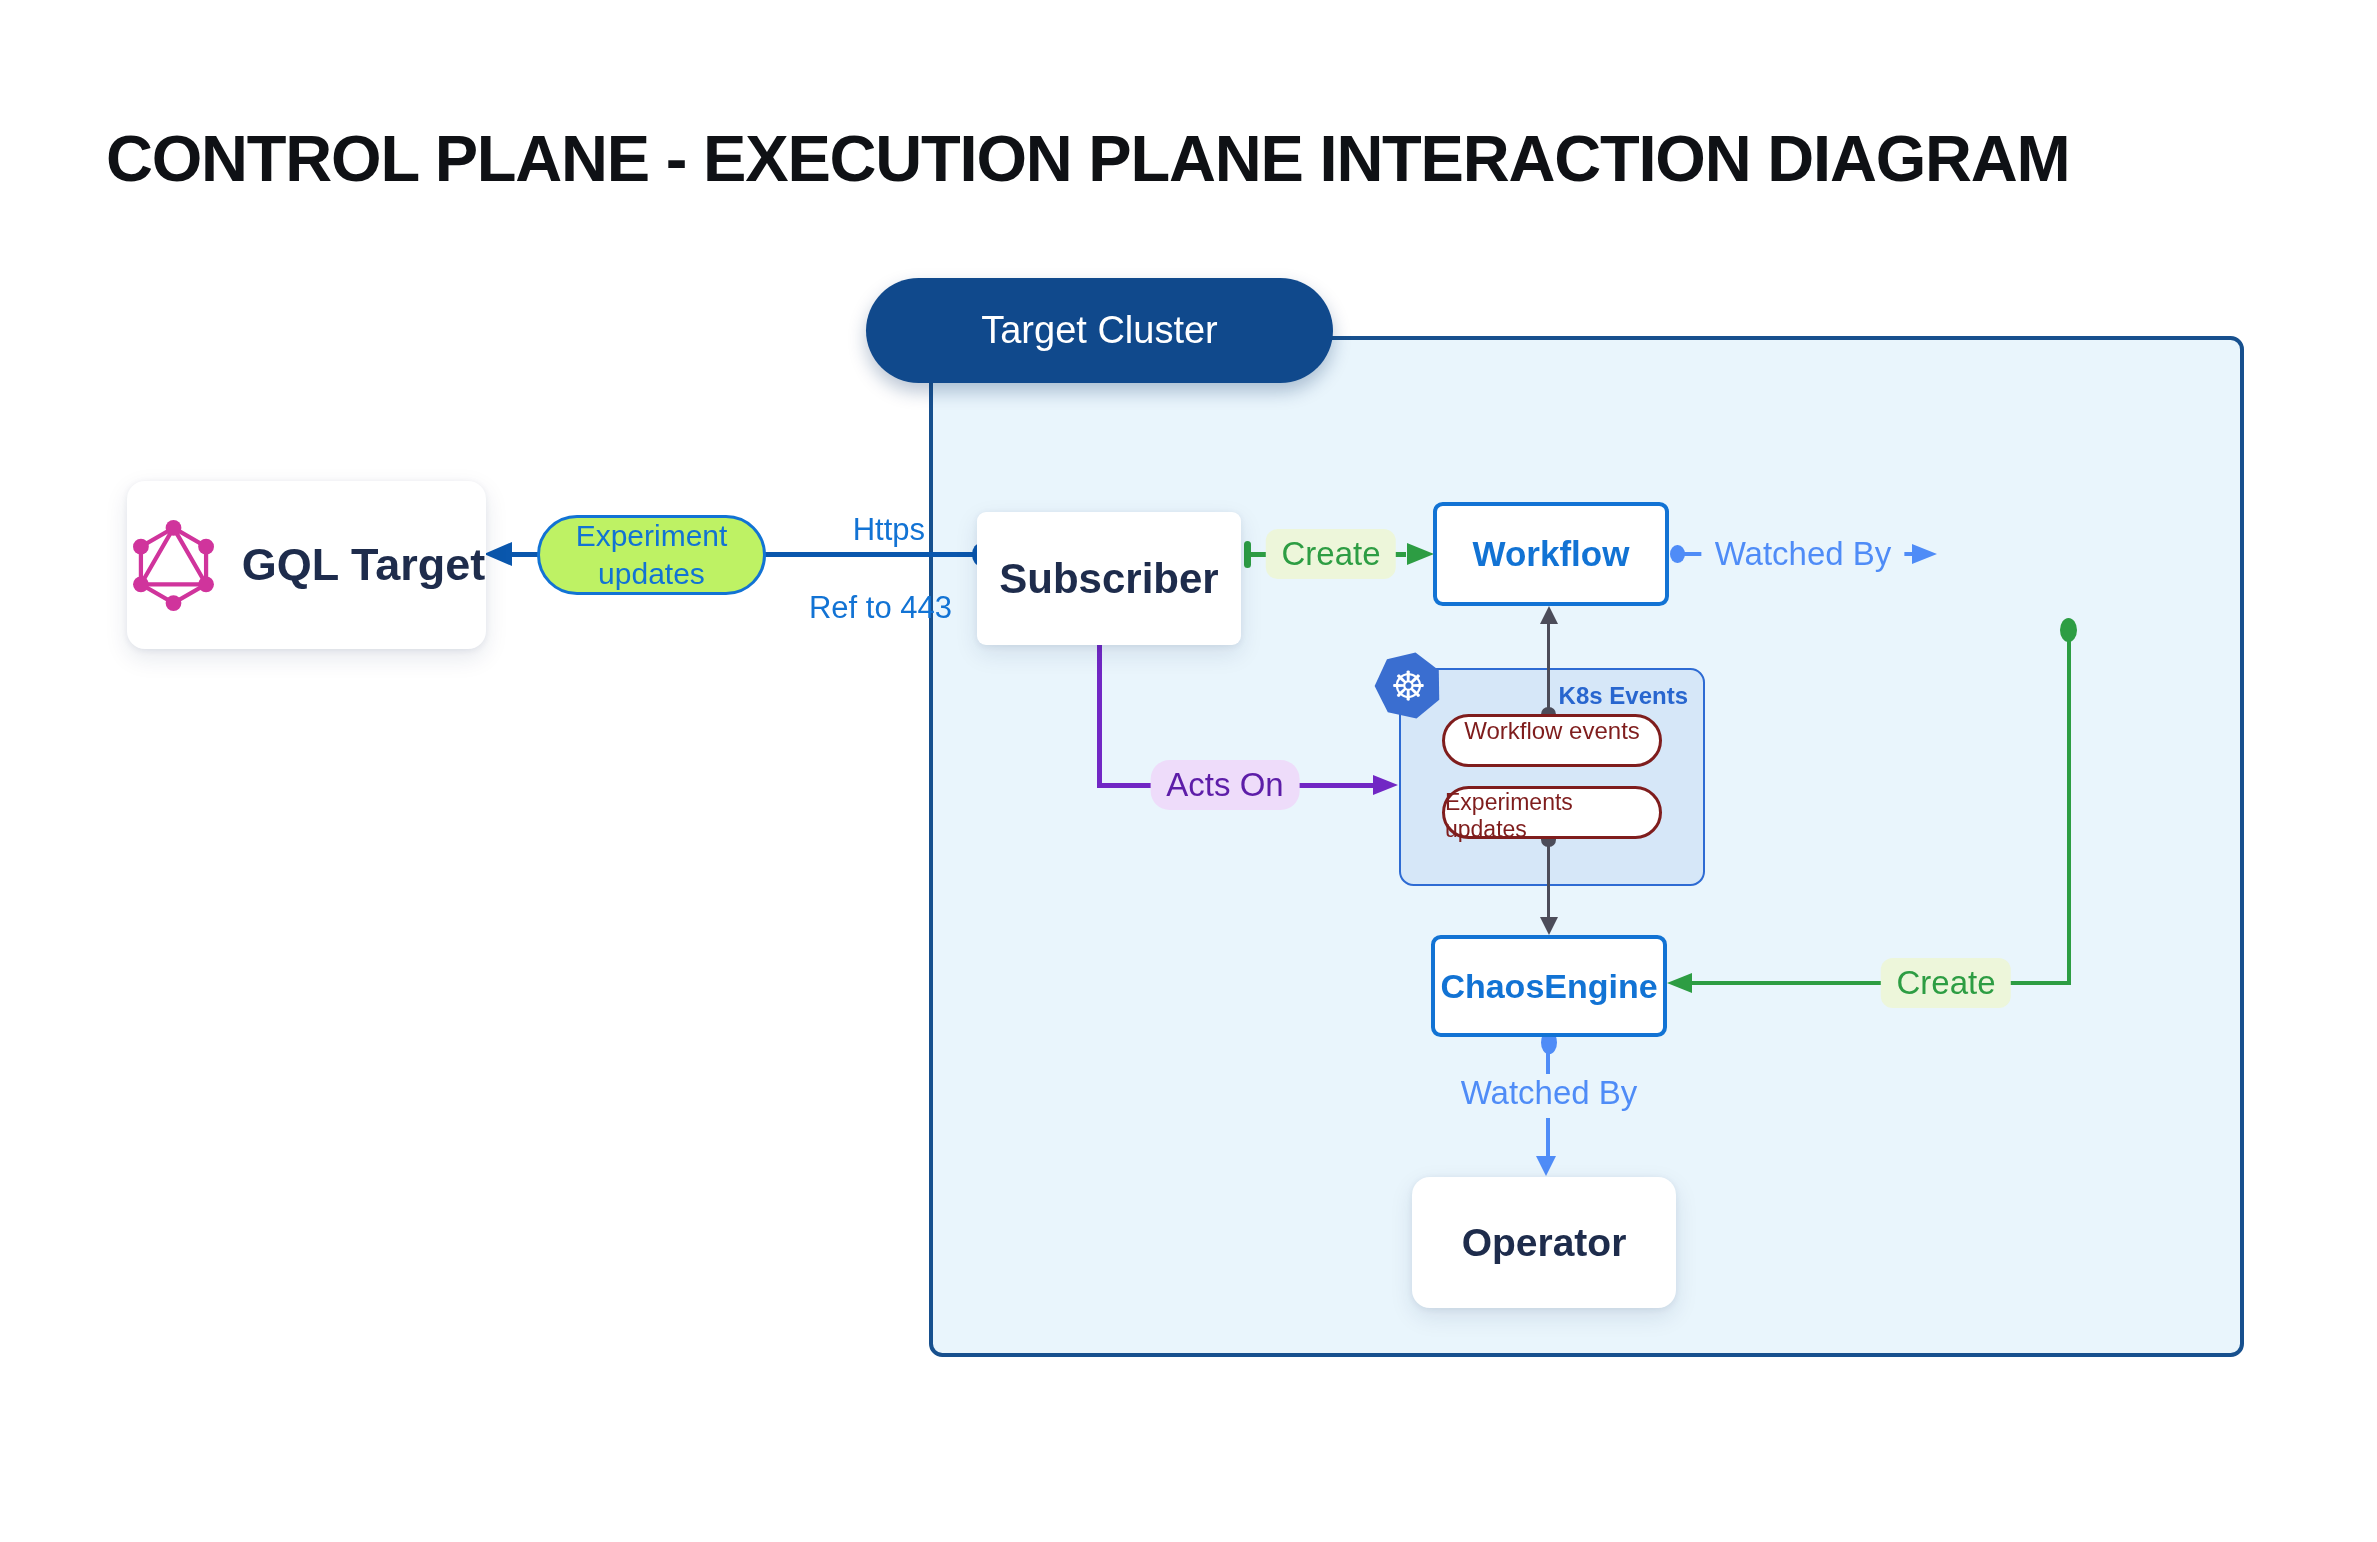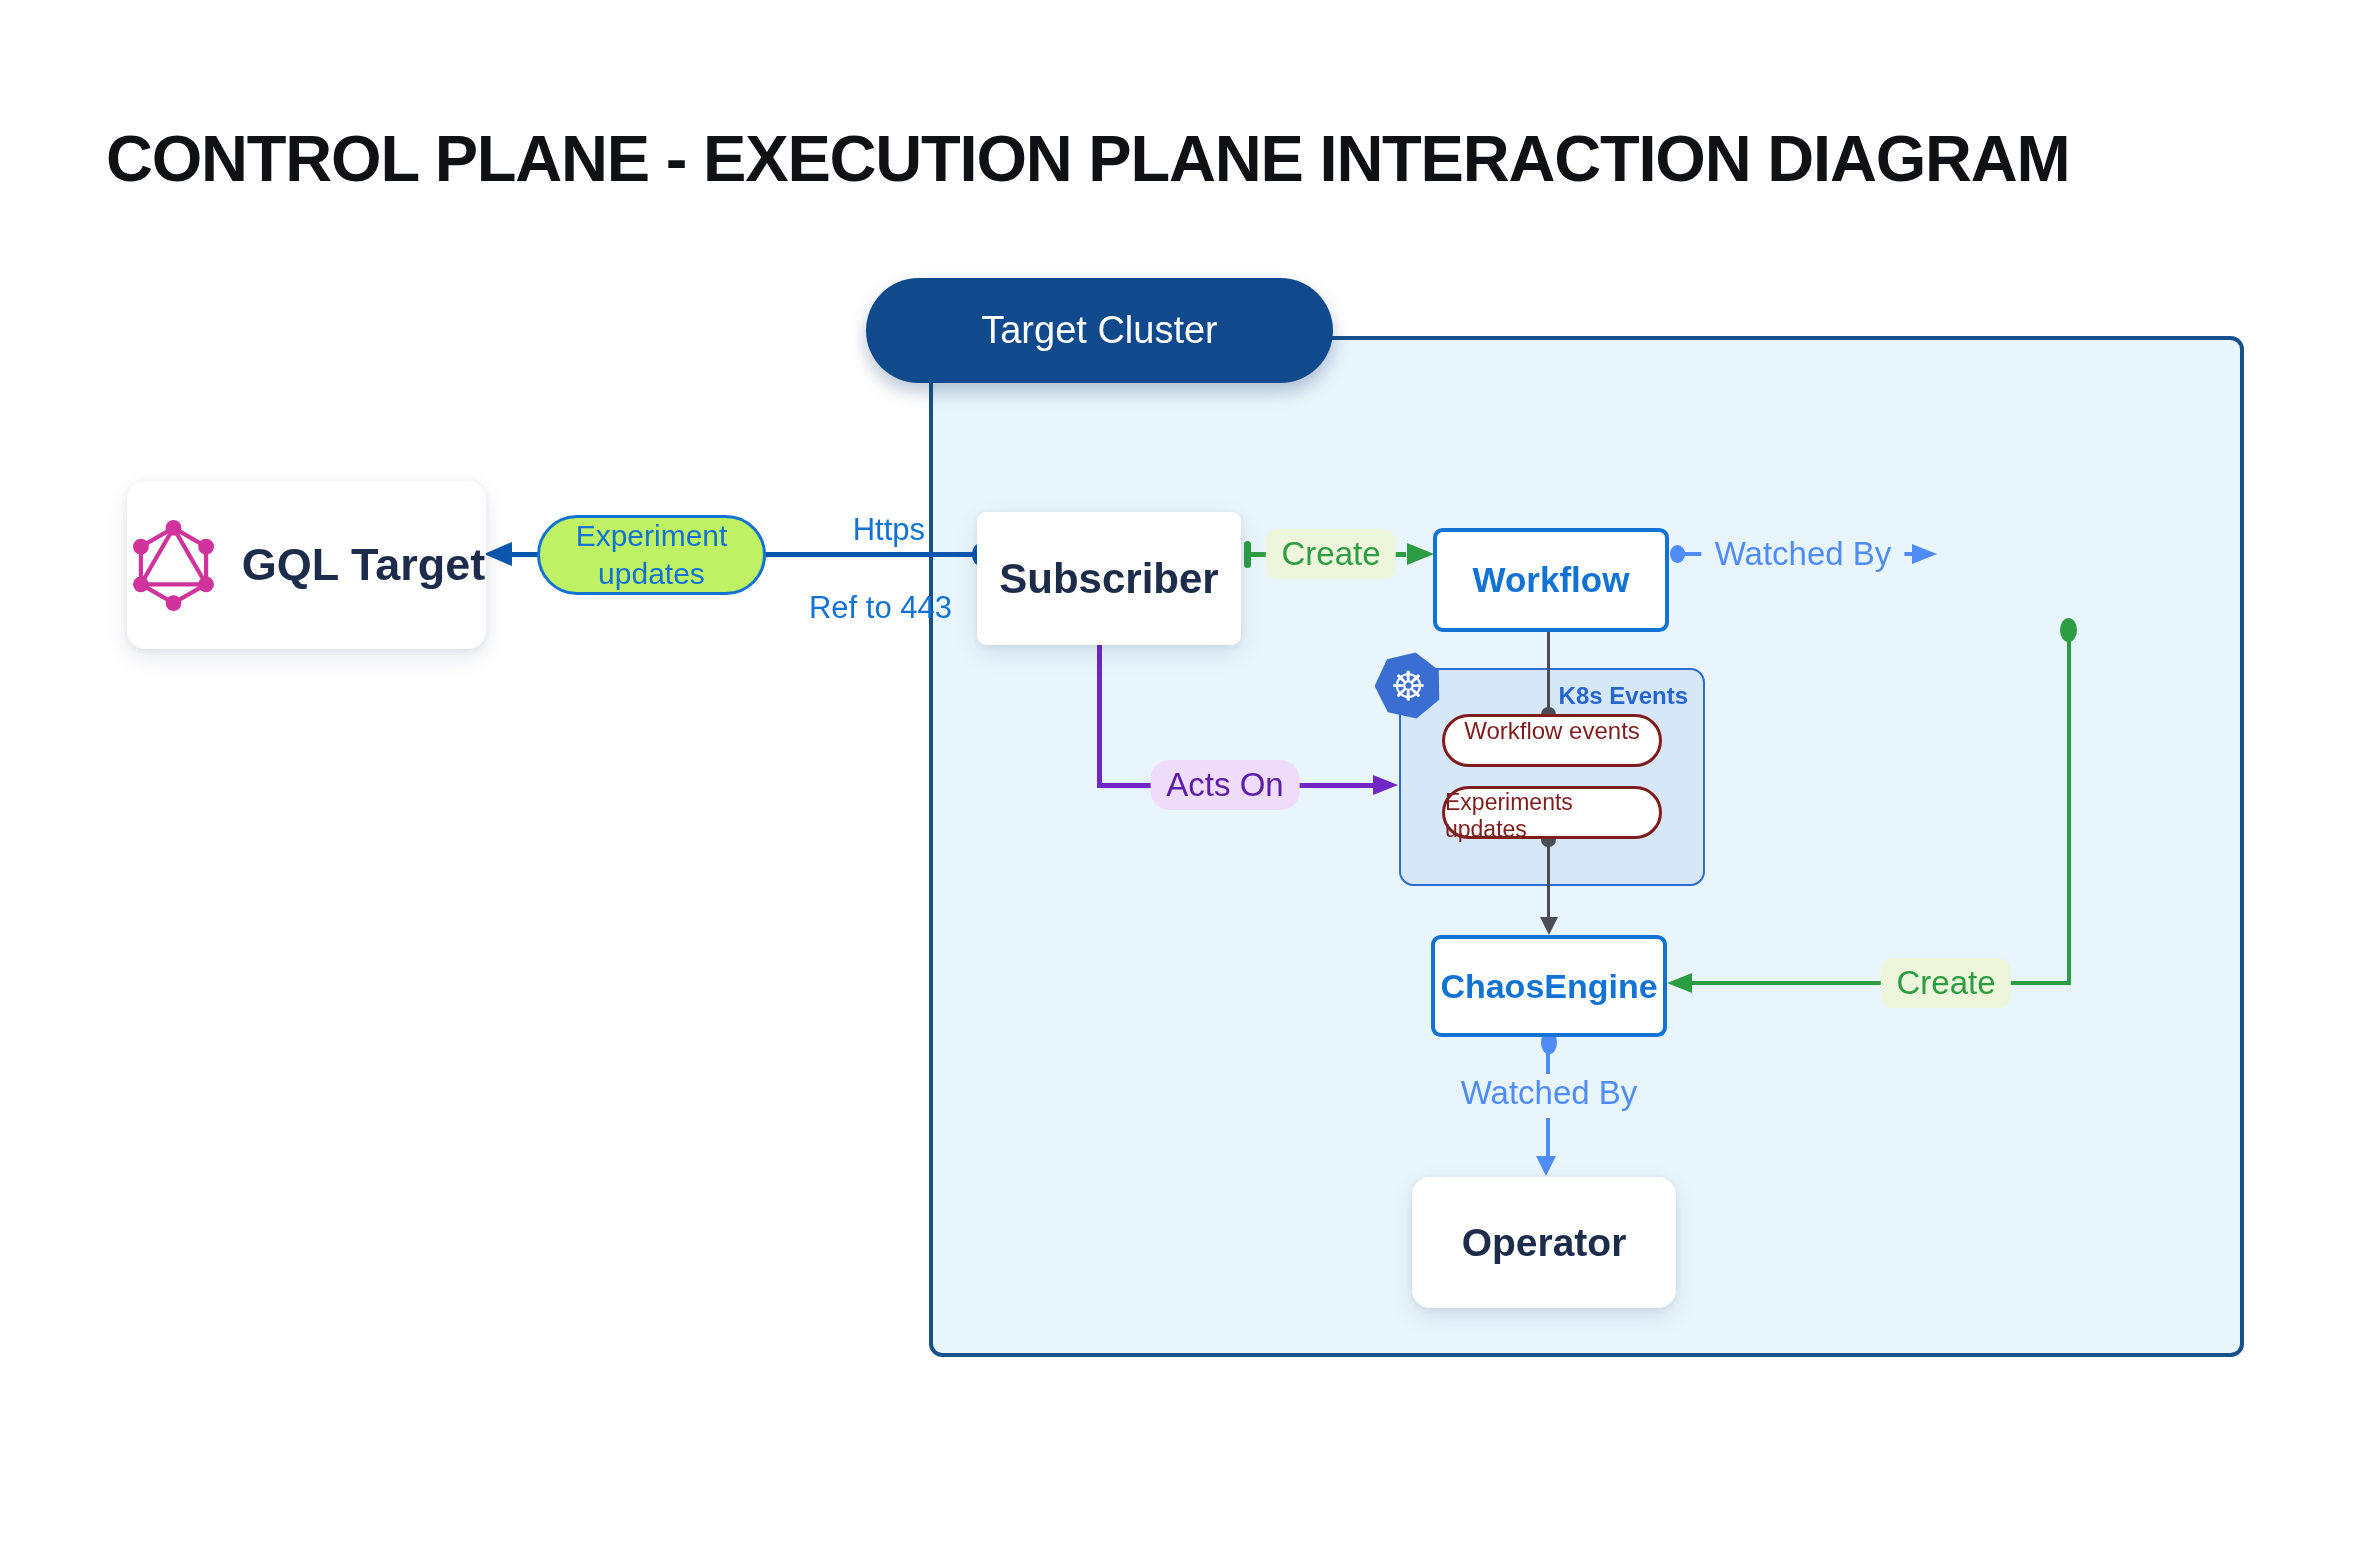--- a/index.html
+++ b/index.html
@@ -106,21 +106,21 @@
 
   <div class="card" style="left:977px; top:490px; width:264px; height:133px; font-size:42px; border-radius:9px;margin-top:22px;">
     <span>Subscriber</span>
   </div>
 
   <div class="abs" style="left:1244px; top:541px; width:7.3px; height:27px; border-radius:3.6px; background:#2d9d43; z-index:3;"></div>
   <div class="hline" style="left:1247px; top:552px; width:159px; height:4.8px; background:#2d9d43;"></div>
   <div class="tri" style="left:1407px; top:543px; border-top:11px solid transparent; border-bottom:11px solid transparent; border-left:27px solid #2d9d43;"></div>
   <div class="edge-label" style="left:1331px; top:554px; background:#edf6da; border-radius:12px; padding:6px 15.7px; color:#2d9d43; font-size:33px;">Create</div>
 
-  <div class="bluebox" style="left:1433px; top:528px; width:236px; height:104px; font-size:35px;">
+  <div class="bluebox" style="left:1433px; top:502px; width:236px; height:104px; font-size:35px;">
     <span>Workflow</span>
   </div>
 
   <div class="dot" style="left:1670px; top:545px; width:14.5px; height:18px; background:#4f8cf7;"></div>
   <div class="hline" style="left:1677px; top:552px; width:235px; height:4.2px; background:#4f8cf7;"></div>
   <div class="tri" style="left:1912px; top:544px; border-top:10.3px solid transparent; border-bottom:10.3px solid transparent; border-left:25.4px solid #4f8cf7;"></div>
   <div class="edge-label" style="left:1803px; top:554px; background:#e9f5fc; padding:3.6px 13.3px; color:#4f8cf7; font-size:33px;">Watched By</div>
 
 
   <div class="k8s-box"></div>

